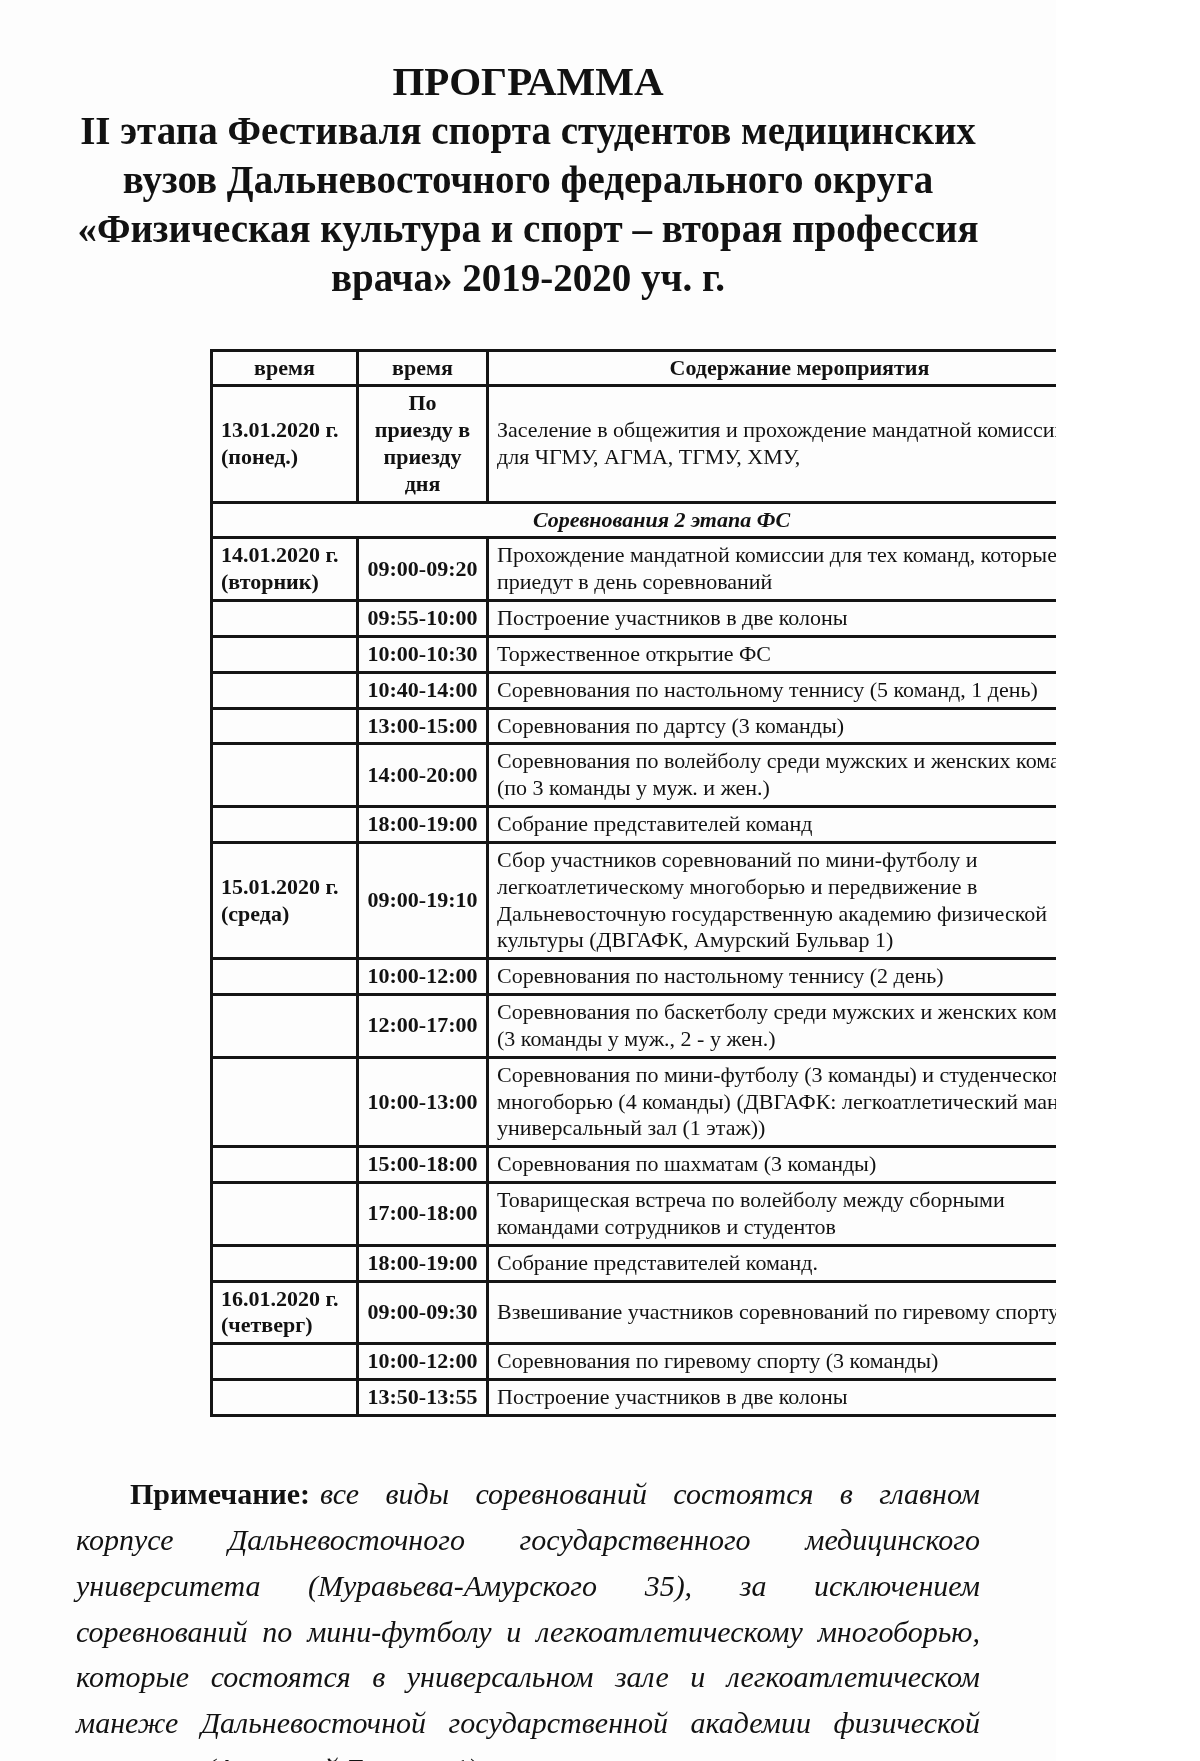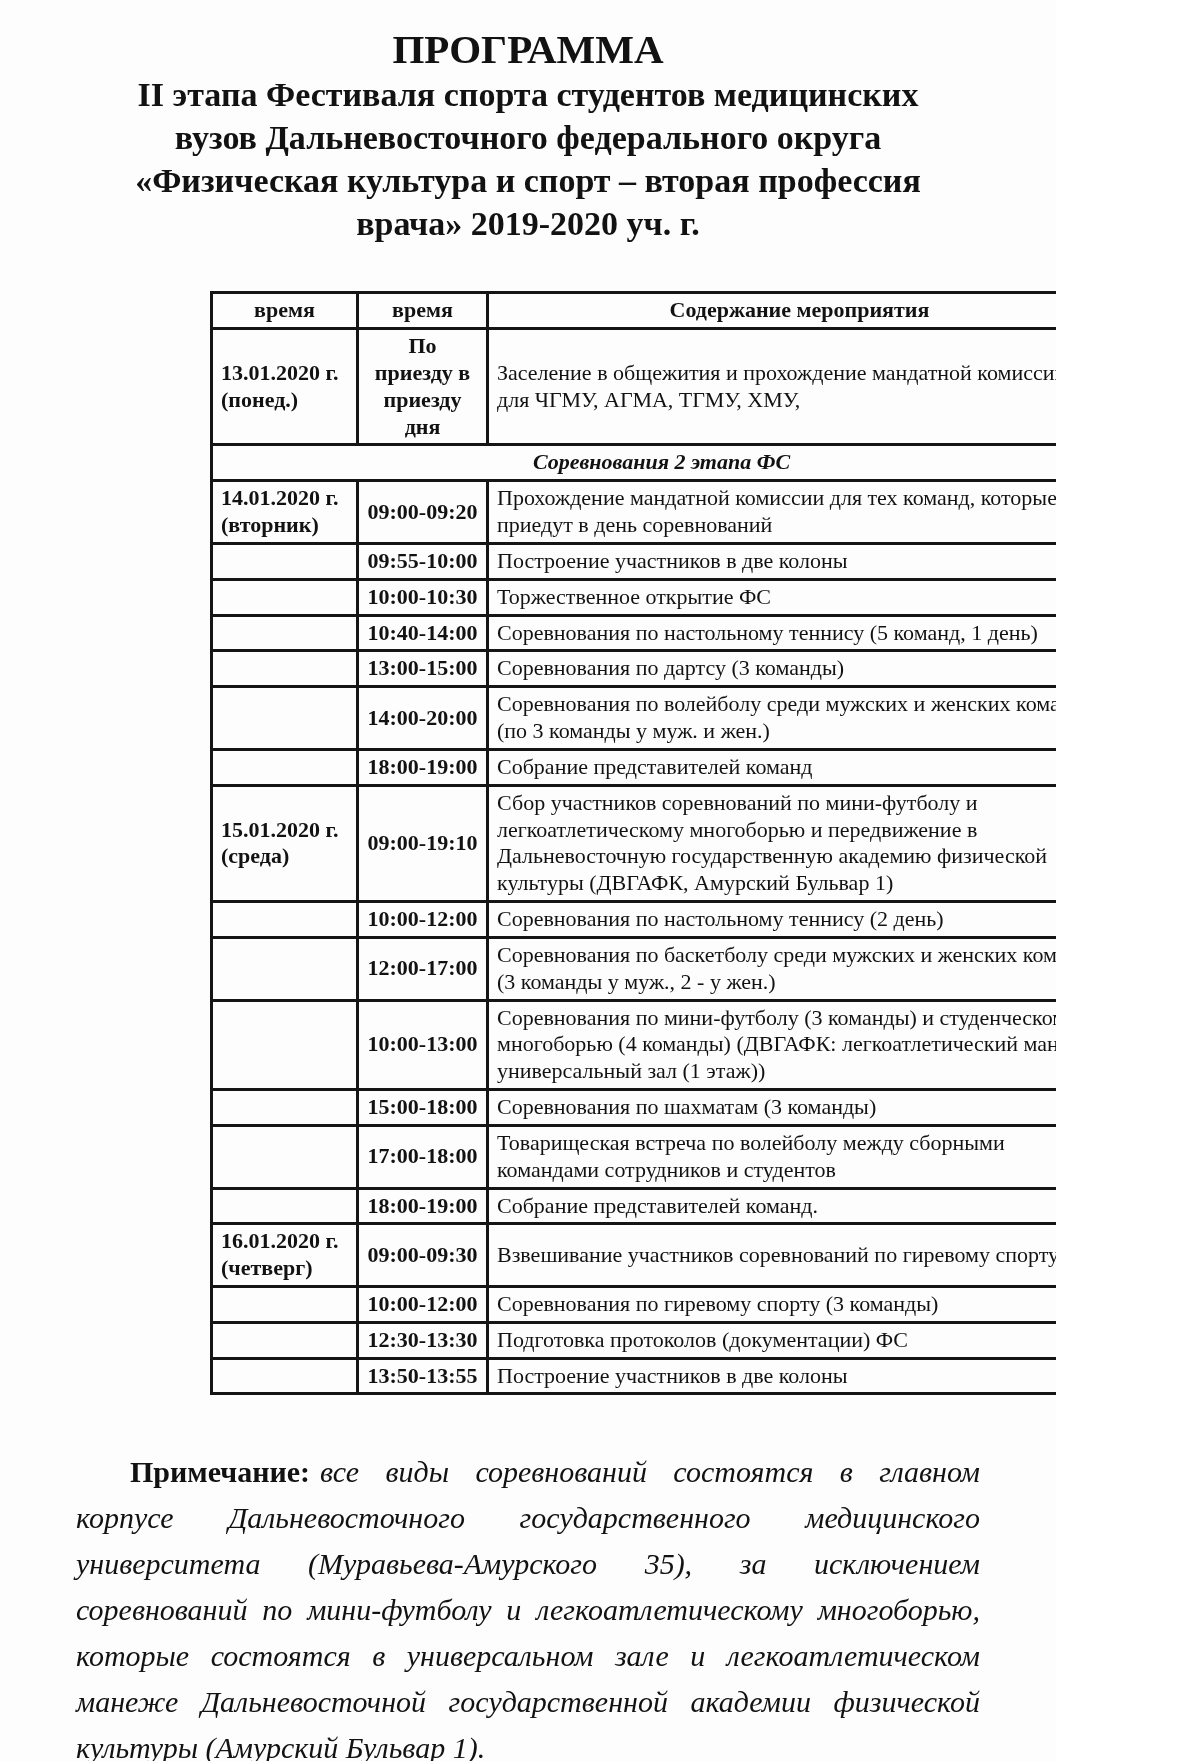--- a/index.html
+++ b/index.html
@@ -3,34 +3,34 @@
 <meta charset="utf-8">
 <style>
   * { box-sizing: border-box; }
   html, body { margin: 0; padding: 0; background: #ffffff; }
   .page {
     width: 1056px;
     height: 1761px;
     background: #fdfdfd;
     color: #121212;
     font-family: "Liberation Serif", "DejaVu Serif", serif;
-    padding-top: 24px;
+    padding-top: 56px;
     overflow: hidden;
   }
   .title-heading {
     text-align: center;
     font-weight: bold;
     font-size: 41px;
     line-height: 1.22;
     margin: 0;
   }
   .title-sub {
     text-align: center;
     font-weight: bold;
-    font-size: 34px;
+    font-size: 39px;
     line-height: 1.26;
     white-space: pre-line;
     margin: 0;
   }
   table.program {
     border-collapse: collapse;
     table-layout: fixed;
     width: 900px;
     margin: 46px 0 0 210px;
   }
@@ -195,25 +195,20 @@
           <td class="cell-time">09:00-09:30</td>
           <td class="cell-content">Взвешивание участников соревнований по гиревому спорту</td>
         </tr>
         <tr>
           <td class="cell-date"></td>
           <td class="cell-time">10:00-12:00</td>
           <td class="cell-content bold">Соревнования по гиревому спорту (3 команды)</td>
         </tr>
         <tr>
           <td class="cell-date"></td>
-          <td class="cell-time">12:30-13:30</td>
-          <td class="cell-content">Подготовка протоколов (документации) ФС</td>
-        </tr>
-        <tr>
-          <td class="cell-date"></td>
           <td class="cell-time">13:50-13:55</td>
           <td class="cell-content">Построение участников в две колоны</td>
         </tr>
       </tbody>
   </table>
 
   <p class="note"><span class="note-label">Примечание:</span><span class="note-text">все виды соревнований состоятся в главном корпусе Дальневосточного государственного медицинского университета (Муравьева-Амурского 35), за исключением соревнований по мини-футболу и легкоатлетическому многоборью, которые состоятся в универсальном зале и легкоатлетическом манеже Дальневосточной государственной академии физической культуры (Амурский Бульвар 1).</span></p>
 
 </div>
 

